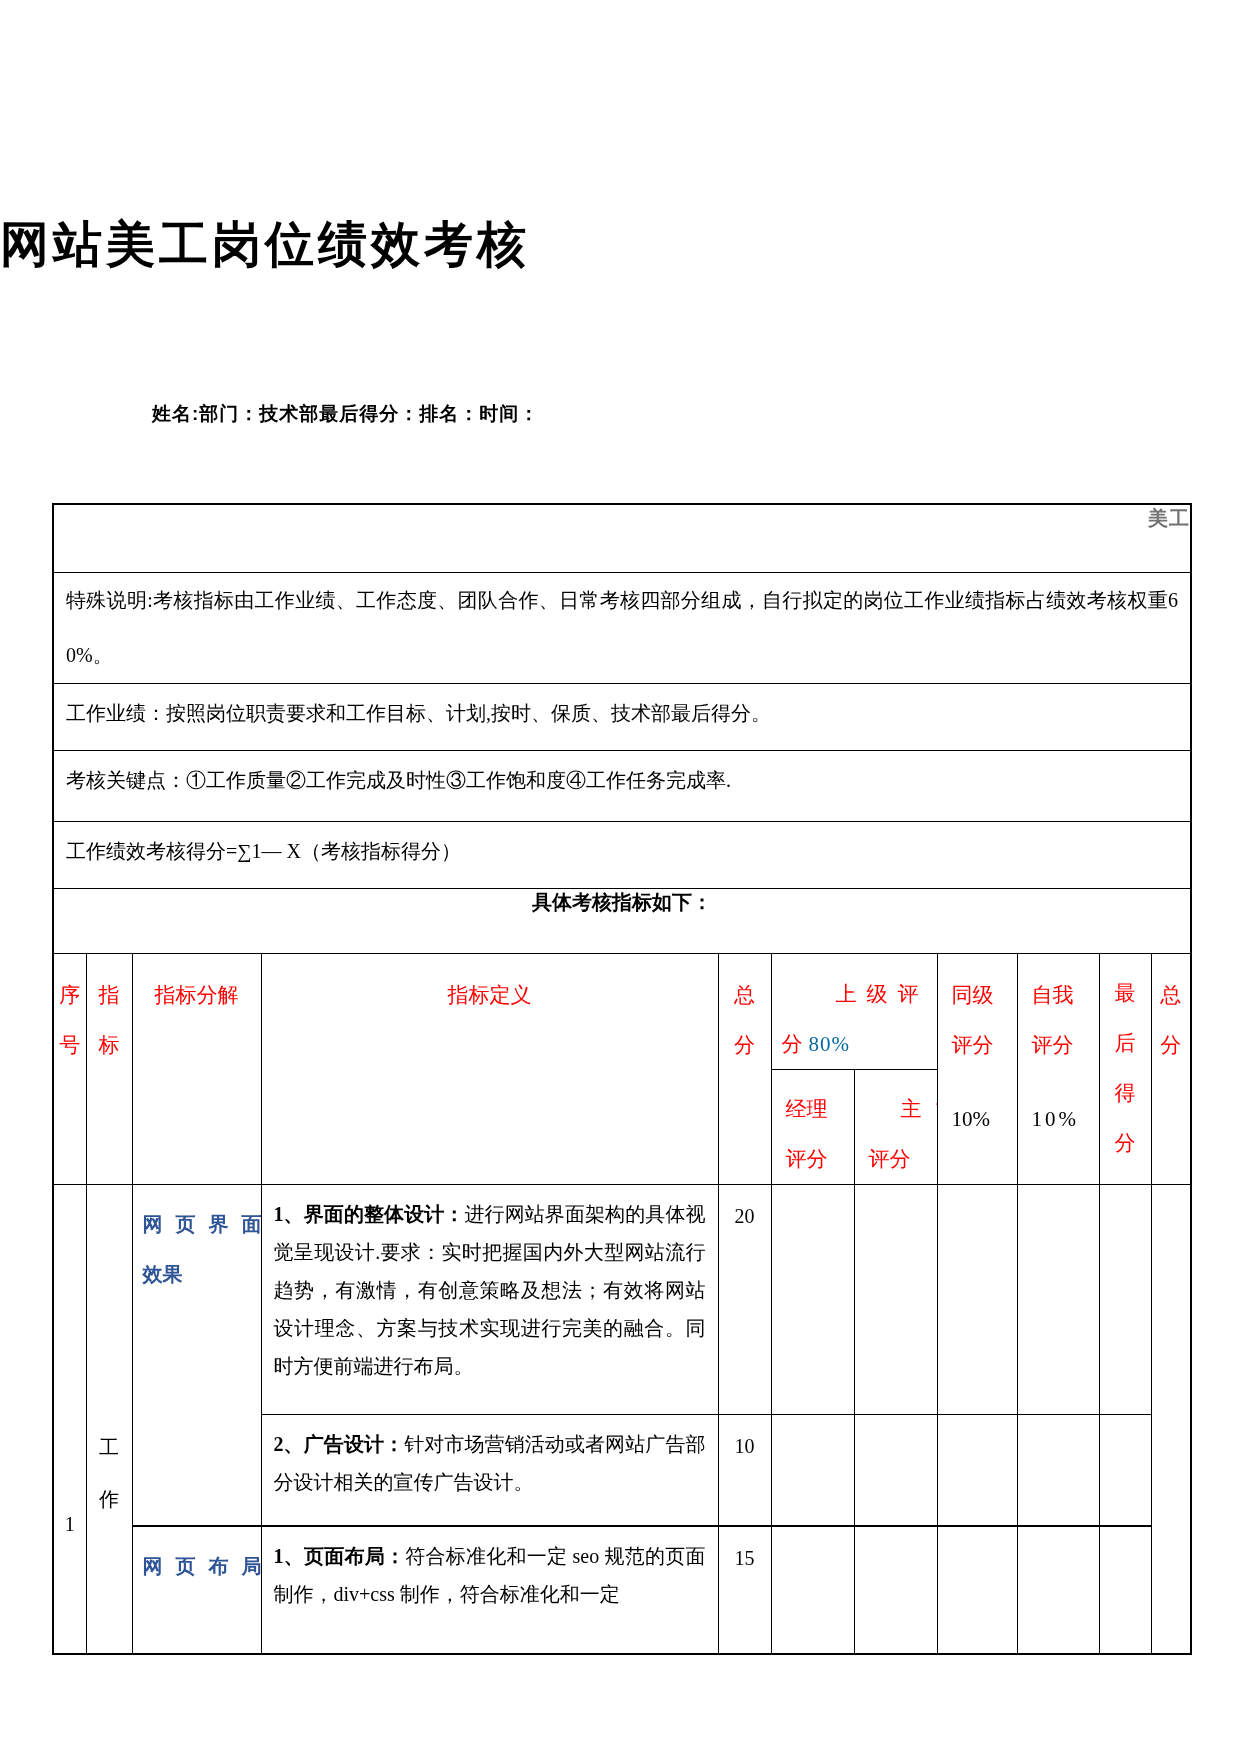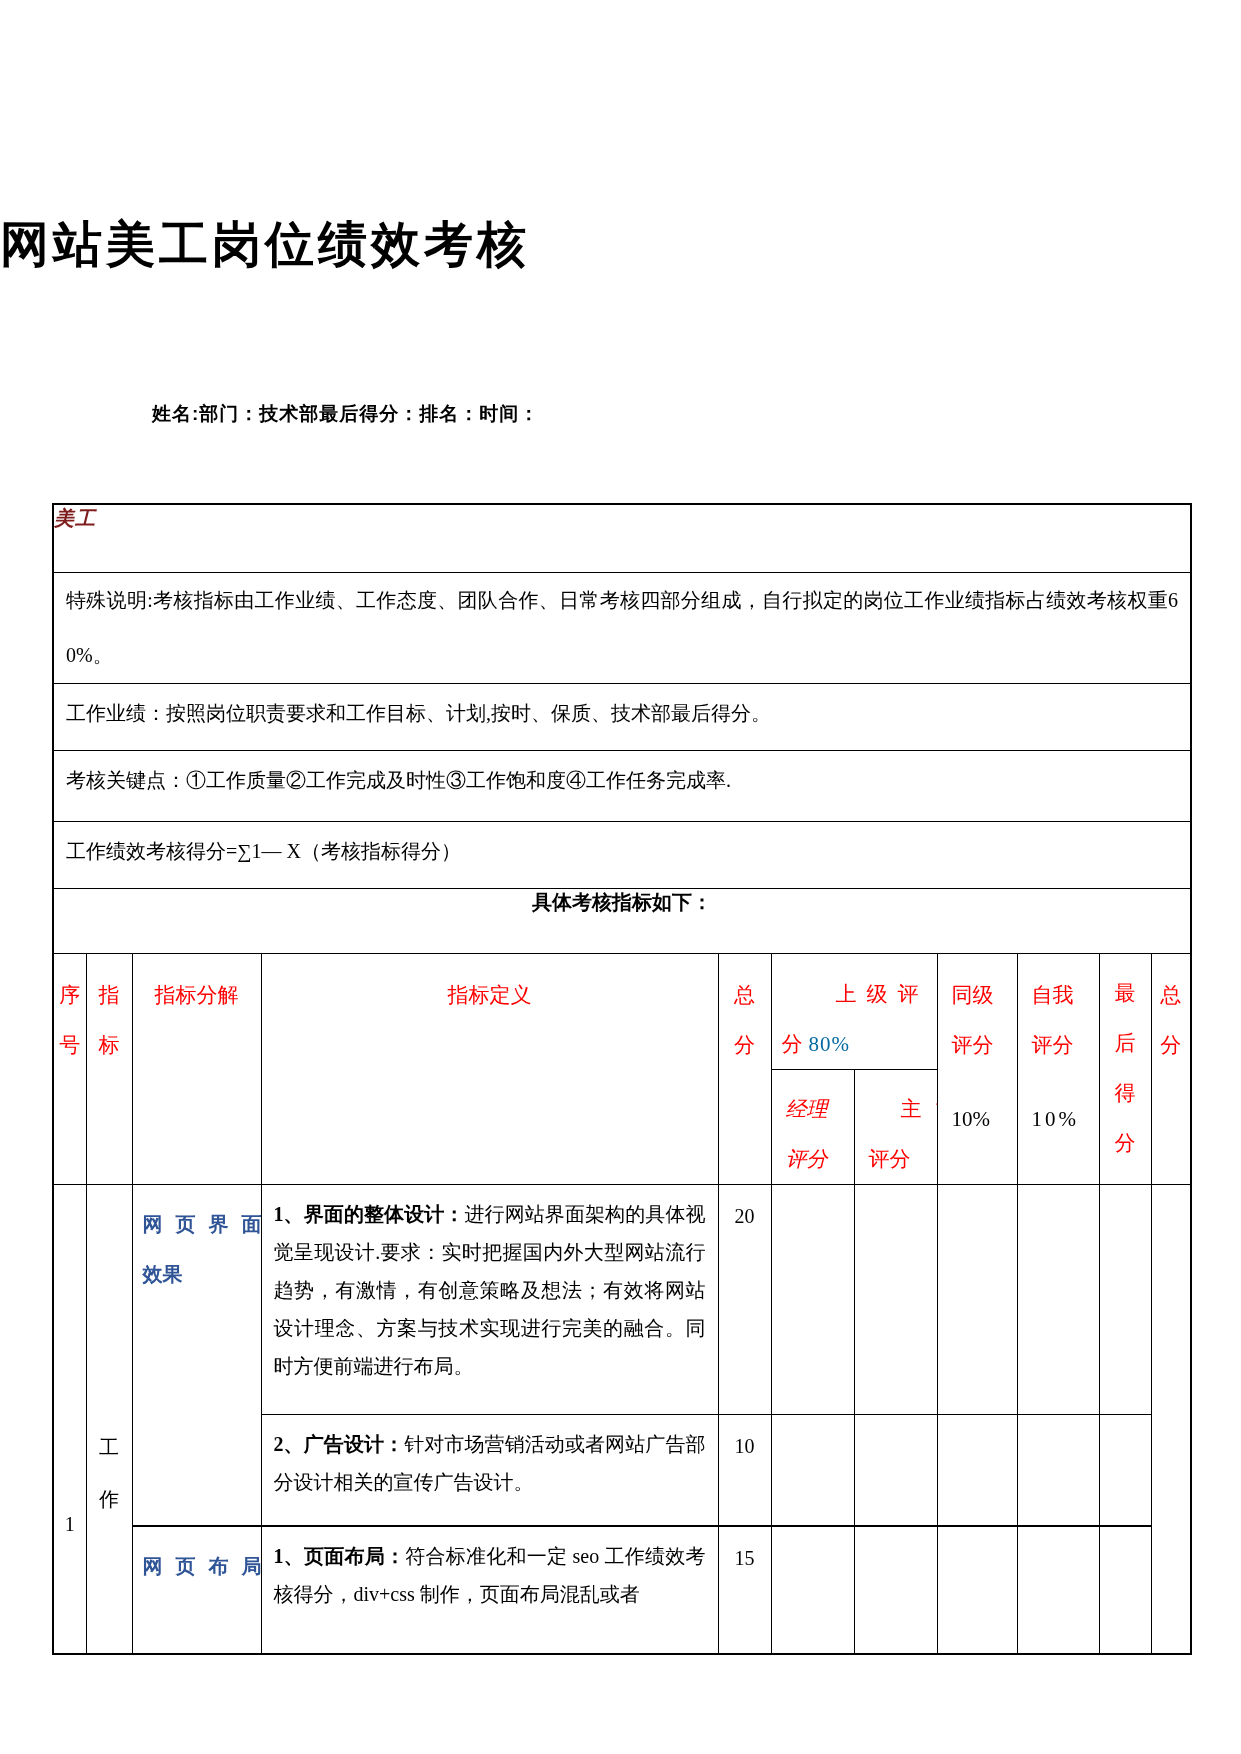--- a/index.html
+++ b/index.html
@@ -36,42 +36,42 @@
   tr.r5  td { height:67px; }
   tr.r6  td { height:65px; }
   tr.r7  td { height:110px; }
   tr.r8  td { height:103px; }
   tr.r9  td { height:230px; }
   tr.r10 td { height:112px; }
   tr.r11 td { height:128px; border-top-width:2px; }
 
   .red  { color:#FF0000; }
 
-  td.pos-title { vertical-align:middle; text-align:left; color:#7f1d1d; font-weight:700; font-size:21px; letter-spacing:1px;font-style:italic; }
+  td.pos-title { vertical-align:middle; text-align:right; color:#737373; font-weight:700; font-size:21px; letter-spacing:1px; }
   td.para   { padding:0 12px; line-height:55px; text-align:justify; }
   td.single { padding:12px 12px 0; line-height:34px; }
   td.heading{ vertical-align:middle; text-align:center; font-weight:700; font-size:21px; }
 
   
   tr.hdr td { font-size:21px; color:#FF0000; line-height:50px; }
   td.h-seq   { padding:16px 5px 0; text-align:center; }
   td.h-ind   { padding:16px 12px 0; text-align:center; }
   td.h-brk   { padding:16px 0 0; text-align:center; }
   td.h-def   { padding:16px 0 0; text-align:center; }
   td.h-total { padding:16px 14px 0; text-align:center; }
   td.h-sup   { padding:15px 8px 0 10px; line-height:48px; }
   td.h-sup .l1 { display:block; text-align:right; letter-spacing:10px; }
   td.h-sup .l2 { display:block; text-align:left; }
   td.h-sup .l2 .wt { color:#0369a1; margin-left:6px; letter-spacing:1px; }
   td.h-peer, td.h-self { padding:16px 6px 0 14px; text-align:left;margin-left:44px; }
   td.h-peer .wt, td.h-self .wt { display:block; color:#000; margin-top:24px; letter-spacing:0; }
   td.h-self .wt { letter-spacing:3px; }
   td.h-final { padding:14px 14px 0; text-align:center; line-height:45px; }
   td.h-total2{ padding:16px 8px 0; text-align:center; }
-  td.h-mgr   { padding:14px 10px 0 14px;font-style:italic; }
+  td.h-mgr   { padding:14px 10px 0 14px; }
   td.h-spv   { padding:14px 10px 0 14px; }
   .spread    { letter-spacing:14px; white-space:nowrap;margin-left:32px; }
 
   
   td.b-seq { padding-top:320px; text-align:center; font-size:19px; line-height:38px; }
   td.b-ind { padding:236px 3px 0; text-align:center; line-height:52px; }
   td.b-brk { padding:14px 0 0 10px; color:#2F5597; font-weight:700; line-height:50px; }
   td.b-brk .sp { letter-spacing:13px; white-space:nowrap; }
   td.b-def { padding:10px 12px 0; line-height:38px; text-align:justify; }
   td.b-def .lead { font-weight:700; }
@@ -185,21 +185,21 @@
       <td></td>
       <td></td>
       <td></td>
     </tr>
 
     <tr class="r11">
       <td class="b-brk">
         <span class="sp">网页布局</span>
       </td>
       <td class="b-def">
-        <span class="lead">1、页面布局：</span><span>符合标准化和一定 seo 工作绩效考核得分，div+css 制作，页面布局混乱或者</span>
+        <span class="lead">1、页面布局：</span><span>符合标准化和一定 seo 规范的页面制作，div+css 制作，符合标准化和一定</span>
       </td>
       <td class="b-score">15</td>
       <td></td>
       <td></td>
       <td></td>
       <td></td>
       <td></td>
     </tr>
   </tbody>
     </table>

